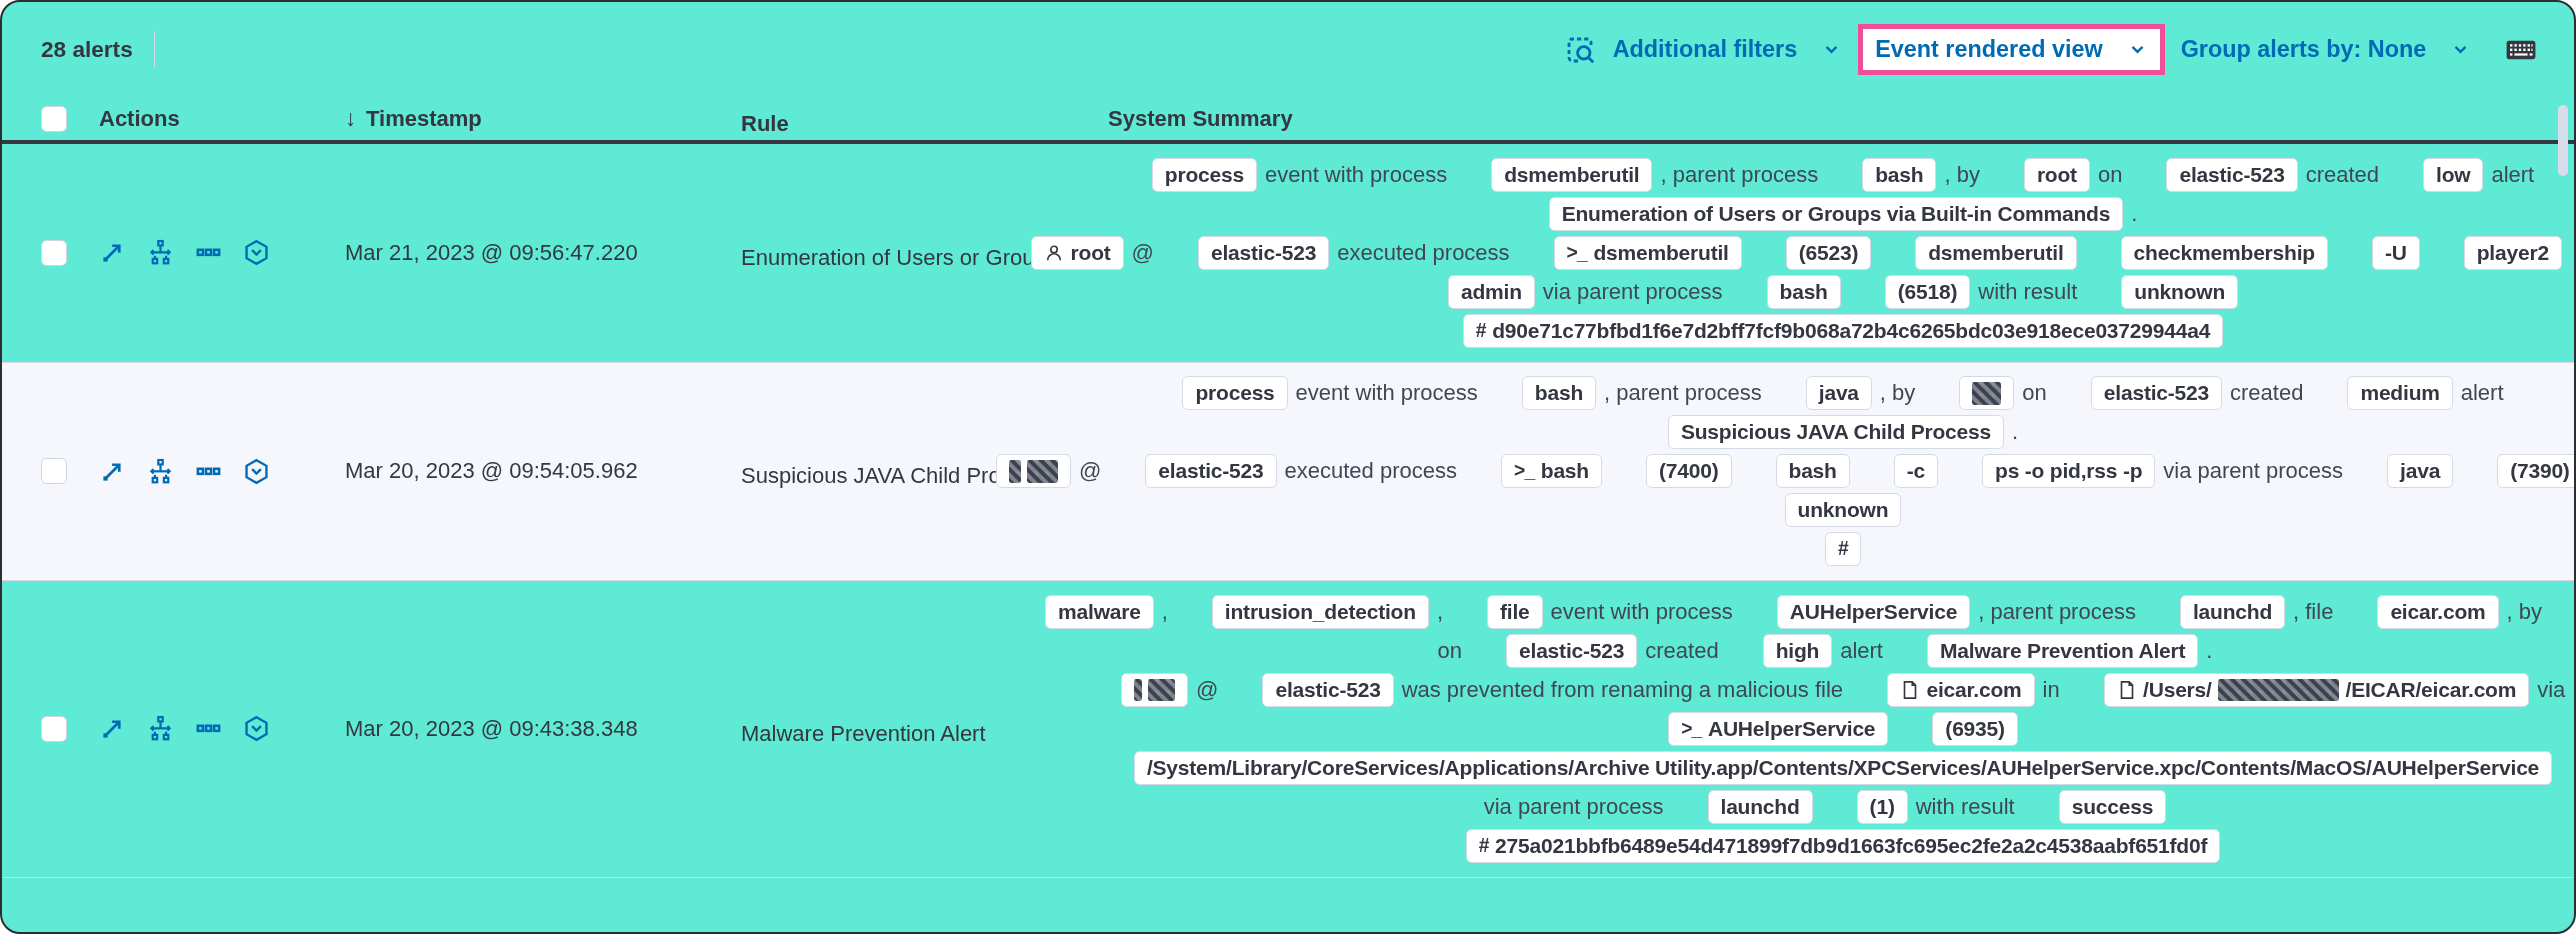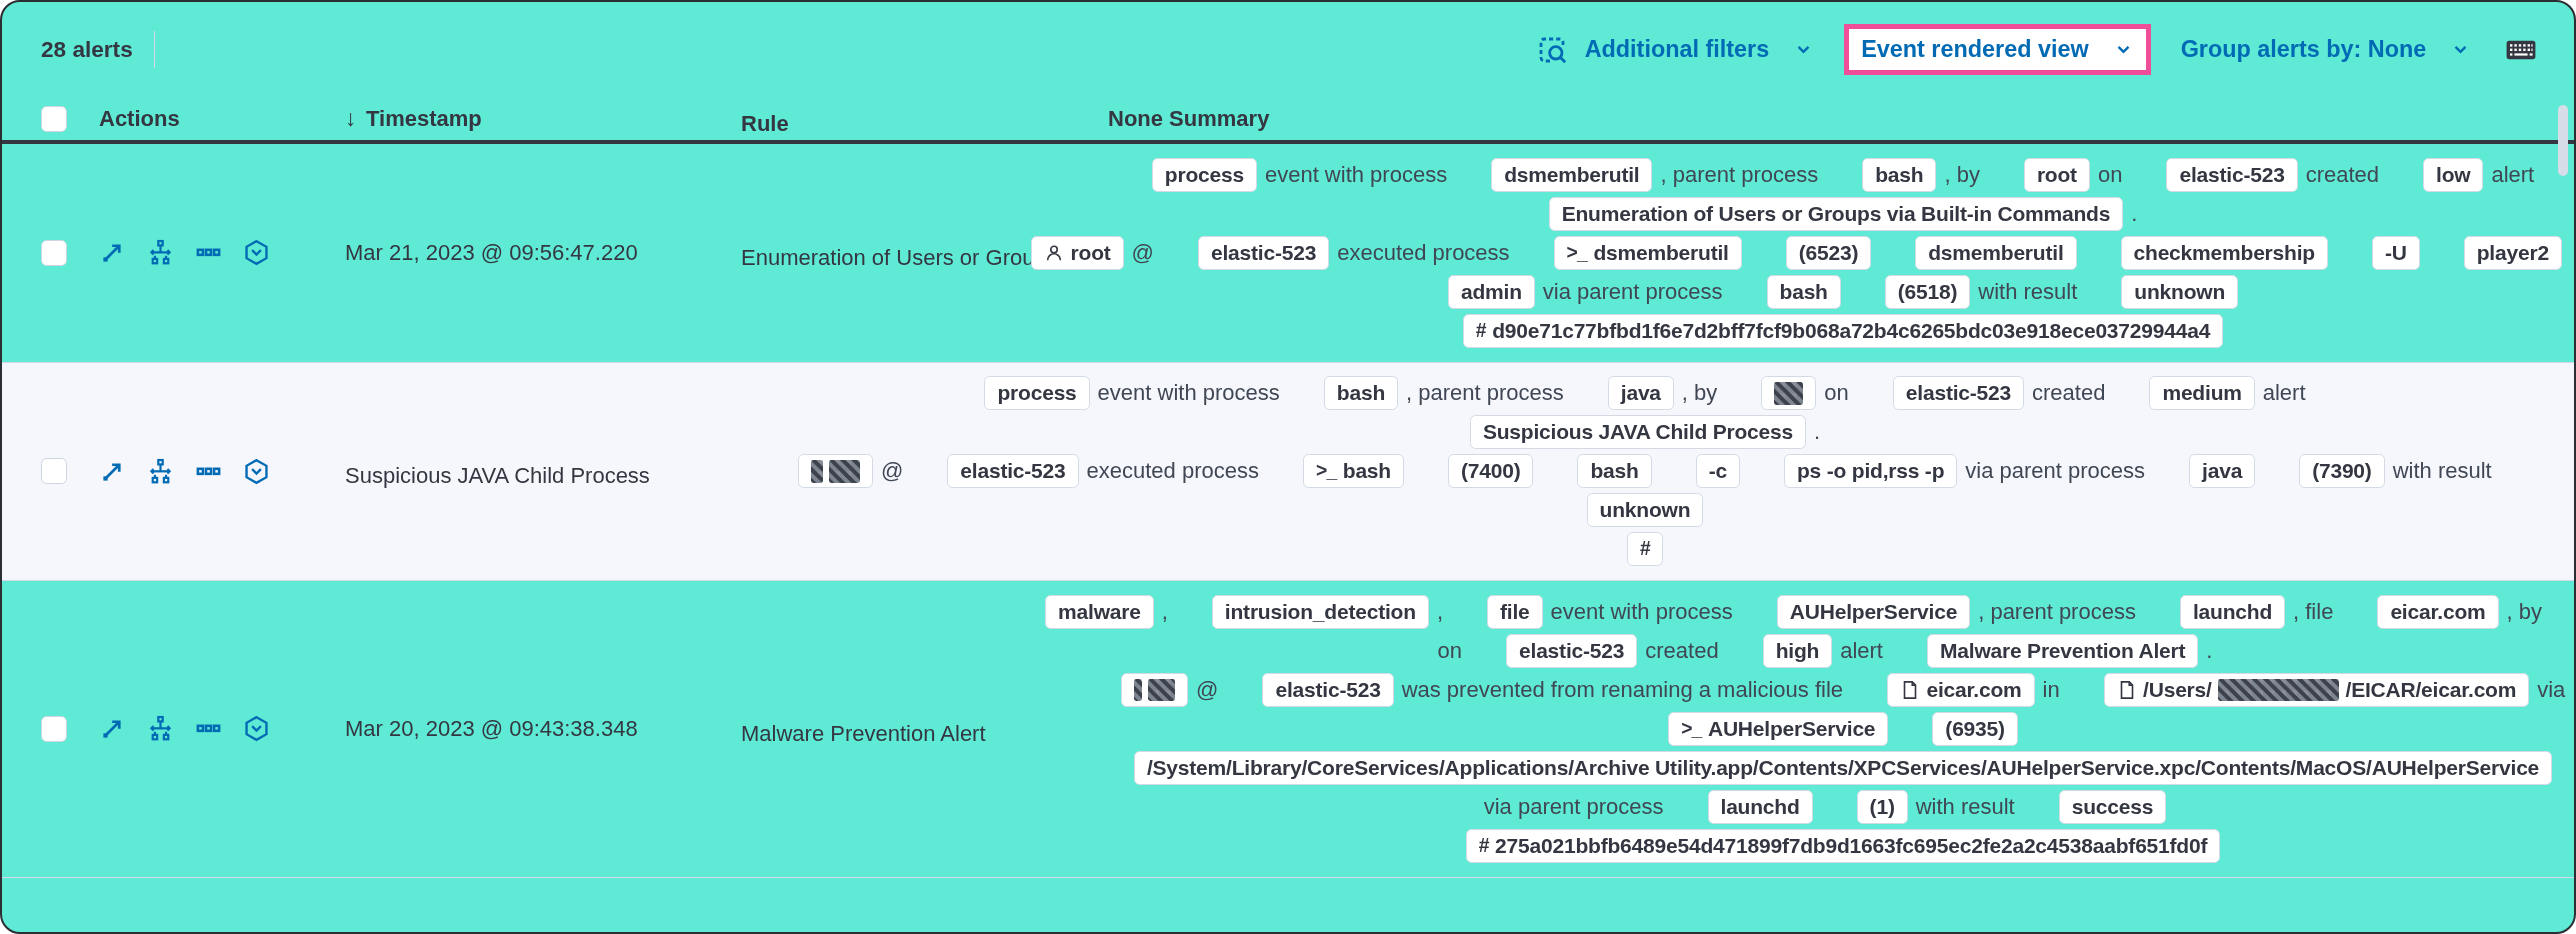--- a/index.html
+++ b/index.html
@@ -17,21 +17,21 @@
   .toolbar{display:flex;align-items:center;justify-content:space-between;height:95px;padding:0 37px 0 39px;}
   .toolbar-left{display:flex;align-items:center;gap:21px;}
   .alert-count{font-size:22.6px;font-weight:700;color:var(--ink);}
   .vdiv{width:1.6px;height:37px;background:var(--line);}
   .toolbar-right{display:flex;align-items:center;gap:16px;}
   .link-btn{display:inline-flex;align-items:center;gap:24px;background:none;border:none;padding:0;color:var(--blue);font-family:inherit;font-size:23.4px;font-weight:600;cursor:pointer;white-space:nowrap;}
   .link-btn .chev svg{width:21px;height:21px;display:block;}
   .icon-btn{background:none;border:none;padding:0;cursor:pointer;display:inline-flex;color:var(--blue);}
   .icon-btn svg{width:32px;height:32px;display:block;}
   .kb-btn{color:var(--ink);margin-left:17.7px;}
-  .annotation{display:inline-flex;border:5.6px solid var(--pink);background:#fff;padding:7px 12px;margin:0 14px;}
+  .annotation{display:inline-flex;border:5.6px solid var(--pink);background:#fff;padding:7px 12px;margin:0 0;}
 
   
   .header-row{display:flex;align-items:center;height:47px;padding:0 32px 0 39px;border-bottom:4px solid #343741;}
   .col-cb{width:58px;display:flex;align-items:center;}
   .col-actions{width:246px;}
   .col-ts{width:396px;}
   .col-rule{width:367px;margin-top:10px;}
   .col-summary{flex:1;min-width:0;}
   .th{font-size:22px;font-weight:700;color:var(--ink);display:flex;align-items:center;}
   .sort-arrow{font-weight:400;margin-right:9.7px;font-size:22.6px;}
@@ -132,21 +132,21 @@
         <span>Actions</span>
       </div>
     <div class="col-ts th">
       <span class="sort-arrow">↓</span>
       <span>Timestamp</span>
     </div>
     <div class="col-rule th">
         <span>Rule</span>
       </div>
     <div class="col-summary th">
-        <span>None Summary</span>
+        <span>System Summary</span>
       </div>
   </div>
 
   <div id="rows">
       <div class="row">
         <div class="col-cb">
           <div class="checkbox"></div>
         </div>
         <div class="col-actions cell-actions">
           <button class="action-btn">
@@ -310,20 +310,21 @@
               <rect x="11.3" y="6.4" width="3" height="3"></rect>
             </svg>
           </button>
           <button class="action-btn">
             <svg viewBox="0 0 16 16" fill="none" stroke="currentColor" stroke-width="1.4">
               <path d="M8 1.3 L13.9 4.65 V11.35 L8 14.7 L2.1 11.35 V4.65 Z"></path>
               <path d="M5.4 6.6 L8 9.2 L10.6 6.6"></path>
             </svg>
           </button>
         </div>
+        <div class="col-ts cell-ts">Mar 20, 2023 @ 09:54:05.962</div>
         <div class="col-rule cell-rule">Suspicious JAVA Child Process</div>
         <div class="col-summary cell-summary">
           <div class="line">
             <span class="badge">
               <span>process</span>
             </span>
             <span class="plain">event with process</span>
             <span class="badge">
               <span>bash</span>
             </span>

